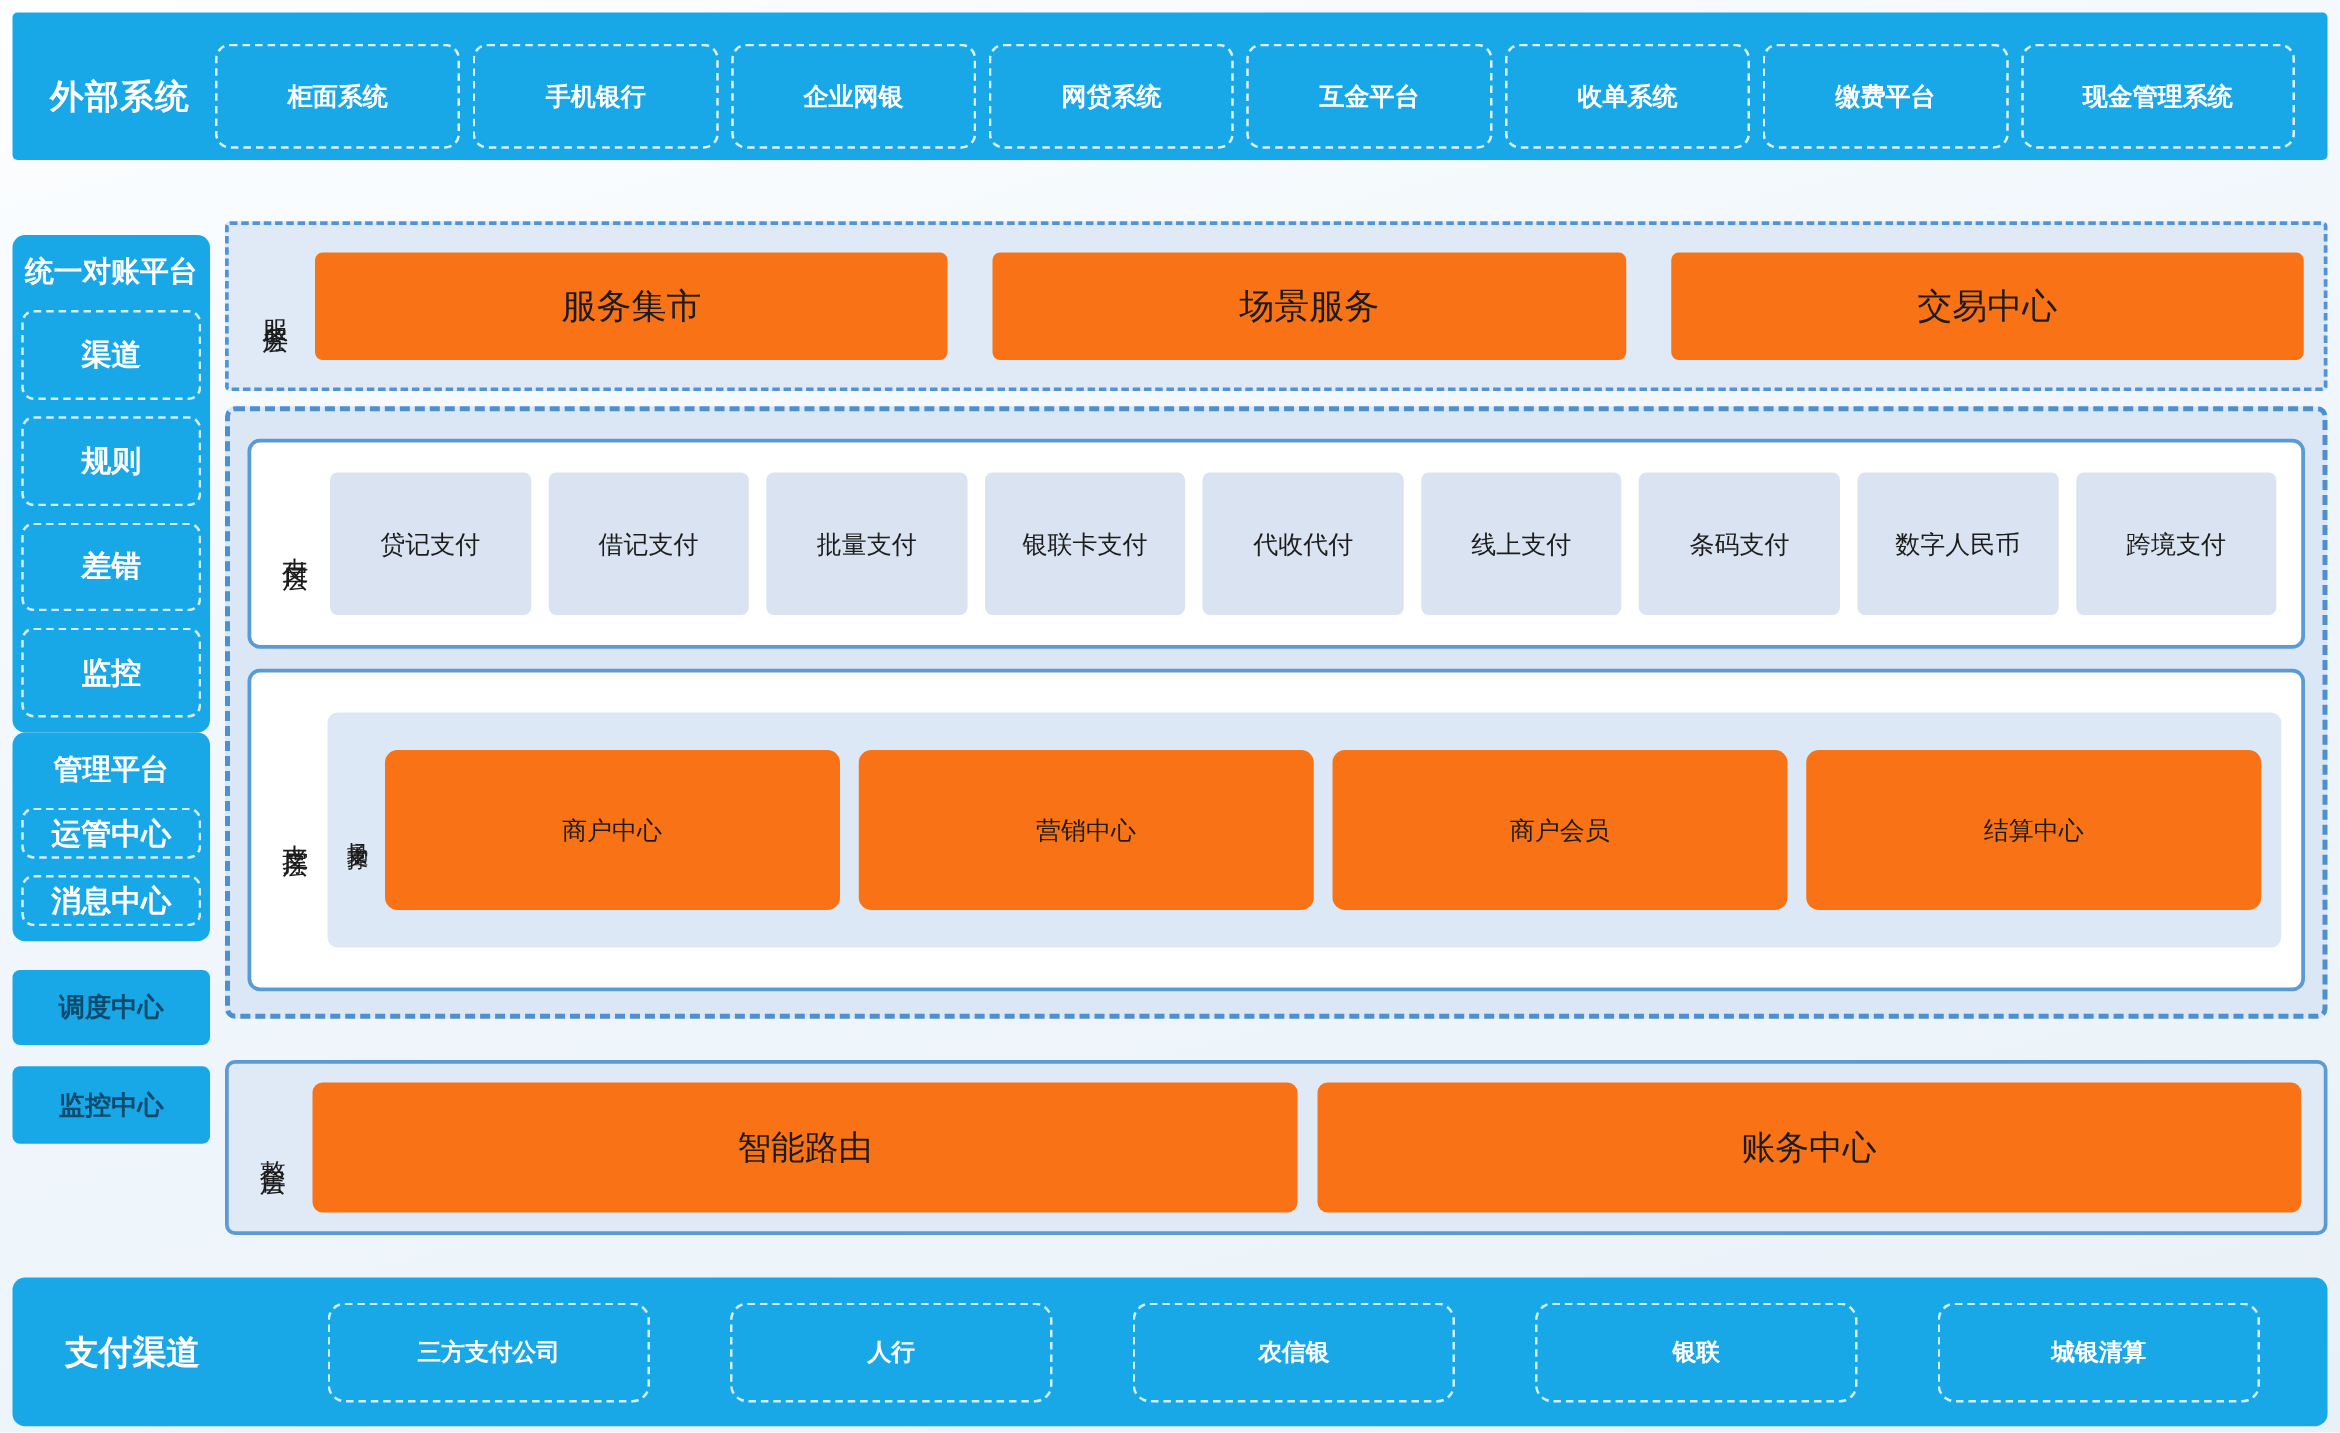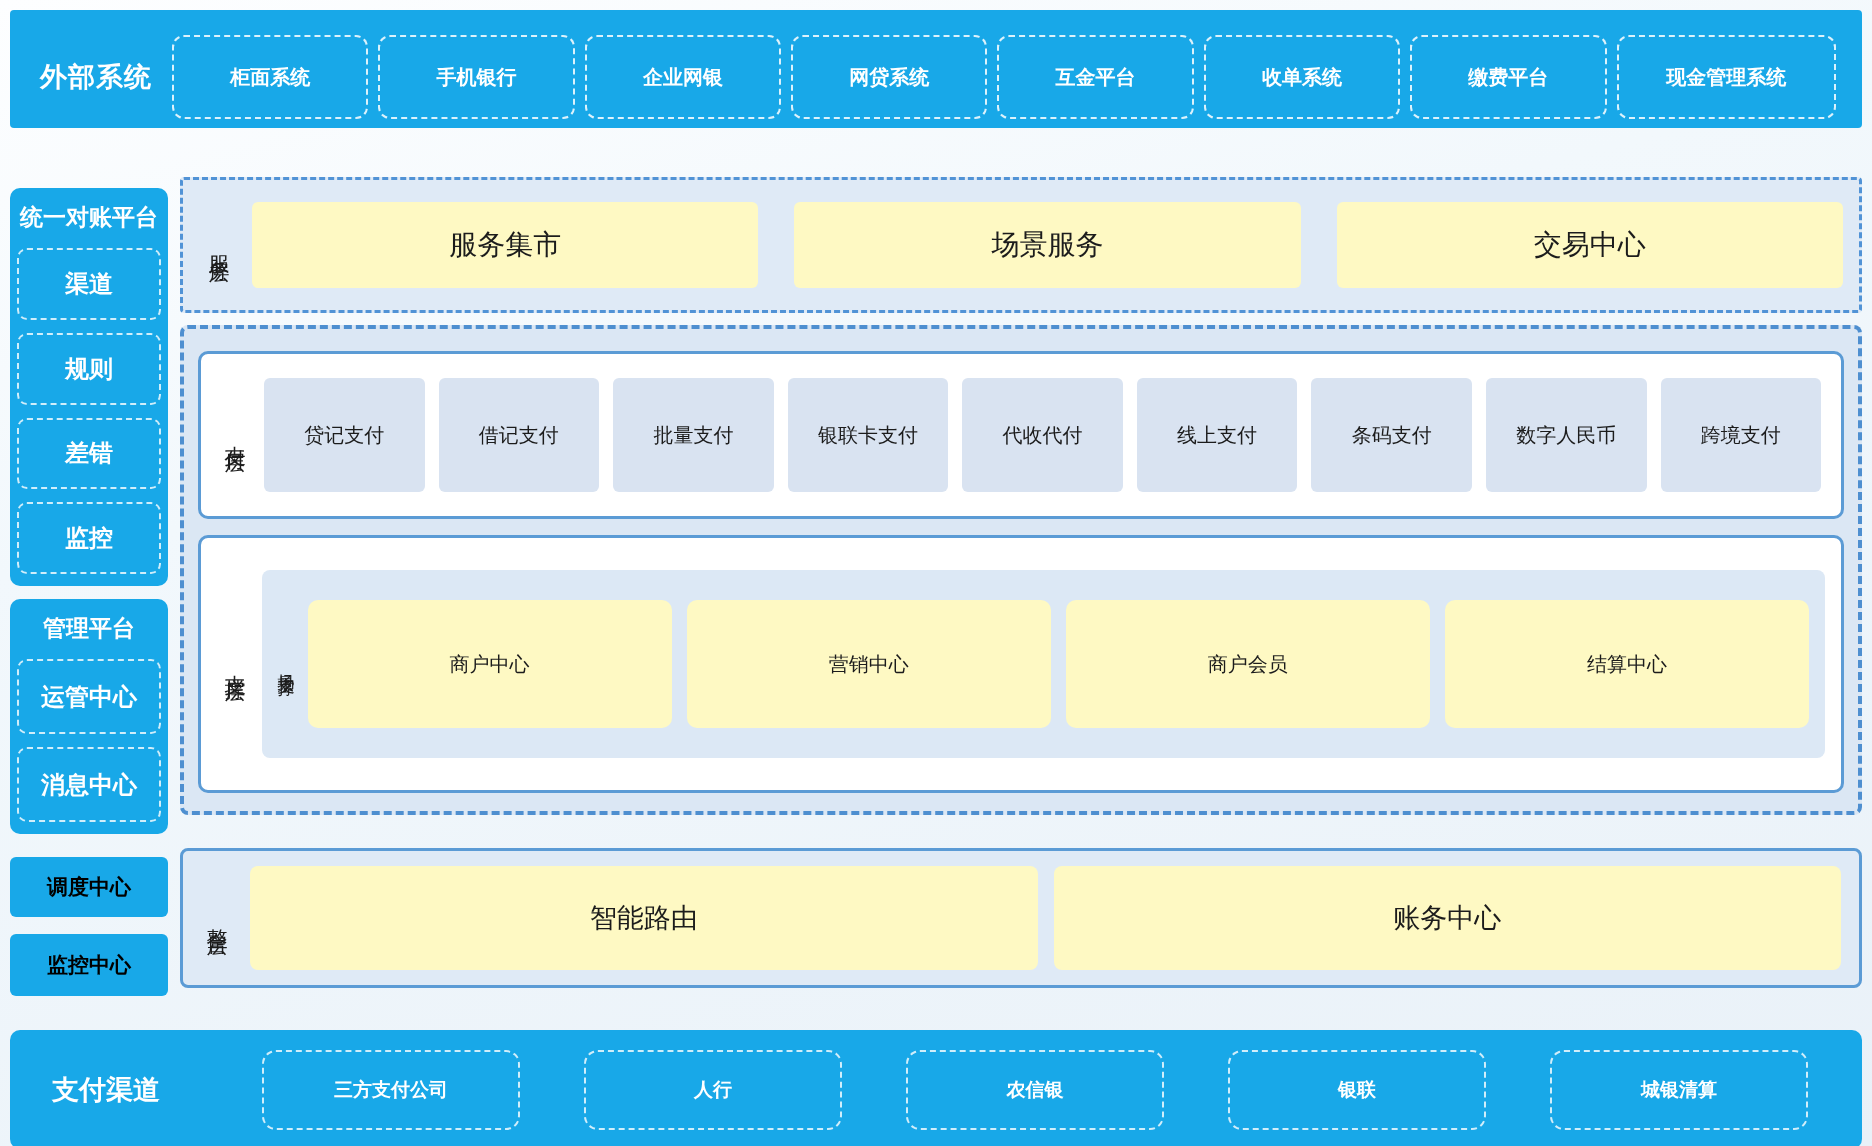--- a/index.html
+++ b/index.html
@@ -30,42 +30,42 @@
     color:#fff;font-size:20px;font-weight:bold;white-space:nowrap;}
   .dashed-item.wide{flex:1.12;}
 
   
   .mid{flex:1;display:flex;margin-top:44px;}
 
   
   .sidebar{flex:none;width:158px;margin-right:12px;display:flex;flex-direction:column;}
   .side-group{background:var(--blue);border-radius:10px;color:#fff;display:flex;flex-direction:column;margin-top:16px;}
   .side-group.recon{height:398px;}
-  .side-group.mgmt{height:235px;margin-top:13px;}
+  .side-group.mgmt{height:167px;margin-top:0;}
   .side-title{flex:none;height:58px;display:flex;align-items:center;justify-content:center;
     font-size:23px;font-weight:bold;letter-spacing:0;}
   .side-items{flex:1;display:flex;flex-direction:column;gap:13px;padding:2px 7px 12px;}
   .side-item{flex:1;border:2px dashed rgba(255,255,255,.8);border-radius:10px;
     display:flex;align-items:center;justify-content:center;font-size:24px;font-weight:bold;}
-  .side-solo{flex:none;height:60px;background:var(--blue);border-radius:6px;color:#000000;
+  .side-solo{flex:none;height:60px;background:var(--blue);border-radius:6px;color:#0c4a6e;
     display:flex;align-items:center;justify-content:center;font-size:21px;font-weight:bold;}
   .side-solo.first{margin-top:23px;}
   .side-solo.second{margin-top:17px;height:62px;}
 
   
   .main{flex:1;display:flex;flex-direction:column;}
   .v-label{writing-mode:vertical-rl;text-orientation:upright;color:var(--dark);
     font-size:21px;letter-spacing:4px;flex:none;line-height:1;}
 
   .service{flex:none;height:136px;margin-top:5px;background:var(--svc-bg);
     border:3px dashed #5193d6;border-radius:4px;
     display:flex;align-items:center;padding:0 16px 0 26px;}
   .service .v-label{margin-right:22px;}
   .service-boxes{flex:1;display:flex;gap:36px;}
-  .white-box{background:#fef9c3;border-radius:6px;display:flex;align-items:center;justify-content:center;
+  .white-box{background:#f97316;border-radius:6px;display:flex;align-items:center;justify-content:center;
     color:var(--dark);white-space:nowrap;}
   .service-box{flex:1;height:86px;font-size:28px;}
 
   .dashed-wrap{flex:none;height:490px;margin-top:12px;background:var(--panel-bg);
     border:4px dashed var(--dash-border);border-radius:8px;
     padding:22px 14px 18px;display:flex;flex-direction:column;gap:16px;}
   .inner-box{border:3px solid var(--solid-border);border-radius:10px;background:#fff;
     display:flex;align-items:center;}
   .payment{flex:none;height:168px;padding:0 20px 0 24px;}
   .payment .v-label{margin-right:18px;}

